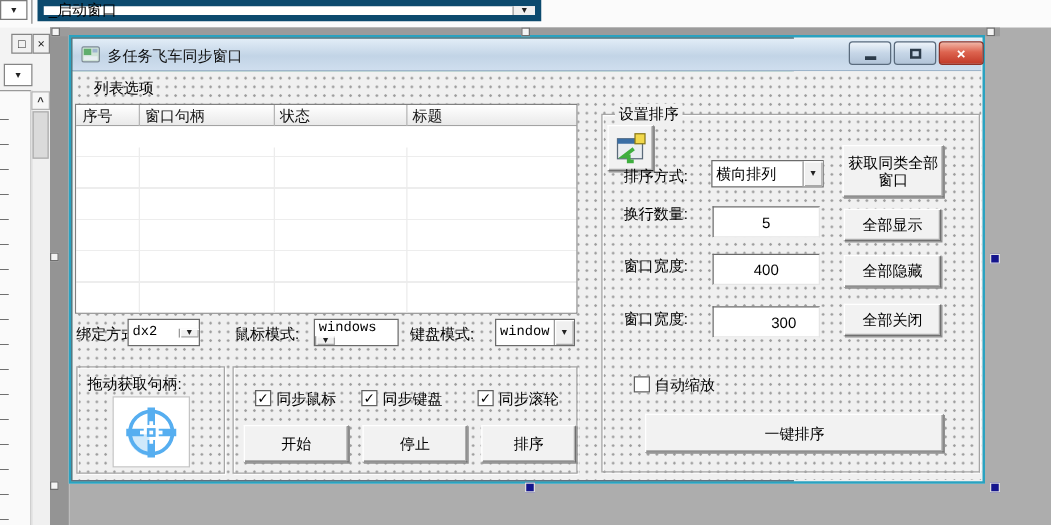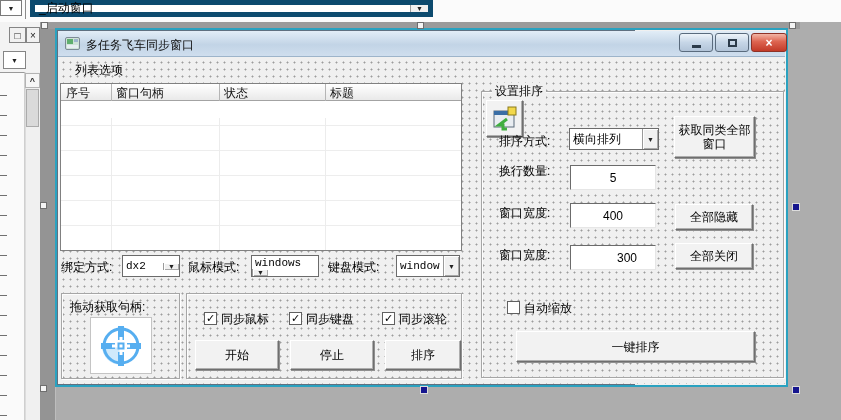--- a/index.html
+++ b/index.html
@@ -165,21 +165,21 @@
               <span class="lv-sep" style="left:264px;"></span>
             </div>
             <div class="lv-body">
               <span class="lv-line" style="left:50px;"></span>
               <span class="lv-line" style="left:158px;"></span>
               <span class="lv-line" style="left:264px;"></span>
             </div>
           </div>
 
           <span class="lbl" style="left:3px;top:202px;">绑定方式:</span>
-          <div class="combo" style="left:64px;top:198px;width:58px;height:22px;align-items:center;">
+          <div class="combo" style="left:44px;top:198px;width:58px;height:22px;align-items:center;">
             <span class="combo-val mono">dx2</span>
             <span class="combo-btn">
                 <span>▼</span>
               </span>
           </div>
           <span class="lbl" style="left:130px;top:202px;">鼠标模式:</span>
           <div class="combo" style="left:193px;top:198px;width:68px;height:22px;flex-direction:column;">
             <span class="combo-val mono">windows</span>
             <span class="combo-btn">
                 <span>▼</span>
@@ -243,20 +243,21 @@
             <div class="combo" style="left:87px;top:36px;width:90px;height:22px;">
               <span class="combo-val" style="font-size:12px;">横向排列</span>
               <span class="combo-btn">
                   <span>▼</span>
                 </span>
             </div>
             <div class="btn" style="left:192px;top:24px;width:81px;height:42px;padding:2px;">获取同类全部窗口</div>
 
             <span class="lbl" style="left:17px;top:71px;">换行数量:</span>
             <div class="inp" style="left:88px;top:73px;width:86px;height:25px;">5</div>
+            <div class="btn" style="left:193px;top:75px;width:78px;height:26px;">全部显示</div>
 
             <span class="lbl" style="left:17px;top:113px;">窗口宽度:</span>
             <div class="inp" style="left:88px;top:111px;width:86px;height:25px;">400</div>
             <div class="btn" style="left:193px;top:112px;width:78px;height:26px;">全部隐藏</div>
 
             <span class="lbl" style="left:17px;top:155px;">窗口宽度:</span>
             <div class="inp" style="left:88px;top:153px;width:86px;height:25px;padding-left:28px;">300</div>
             <div class="btn" style="left:193px;top:151px;width:78px;height:26px;">全部关闭</div>
 
             <div class="cbox" style="left:25px;top:209px;">

